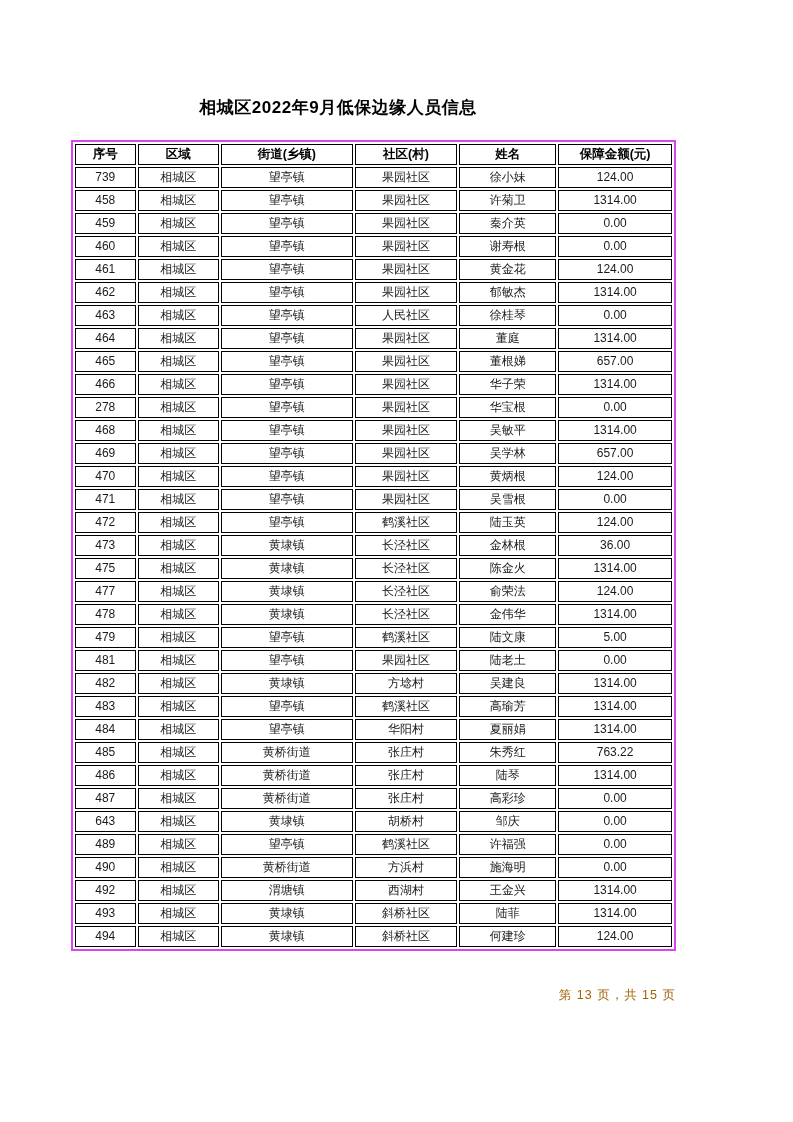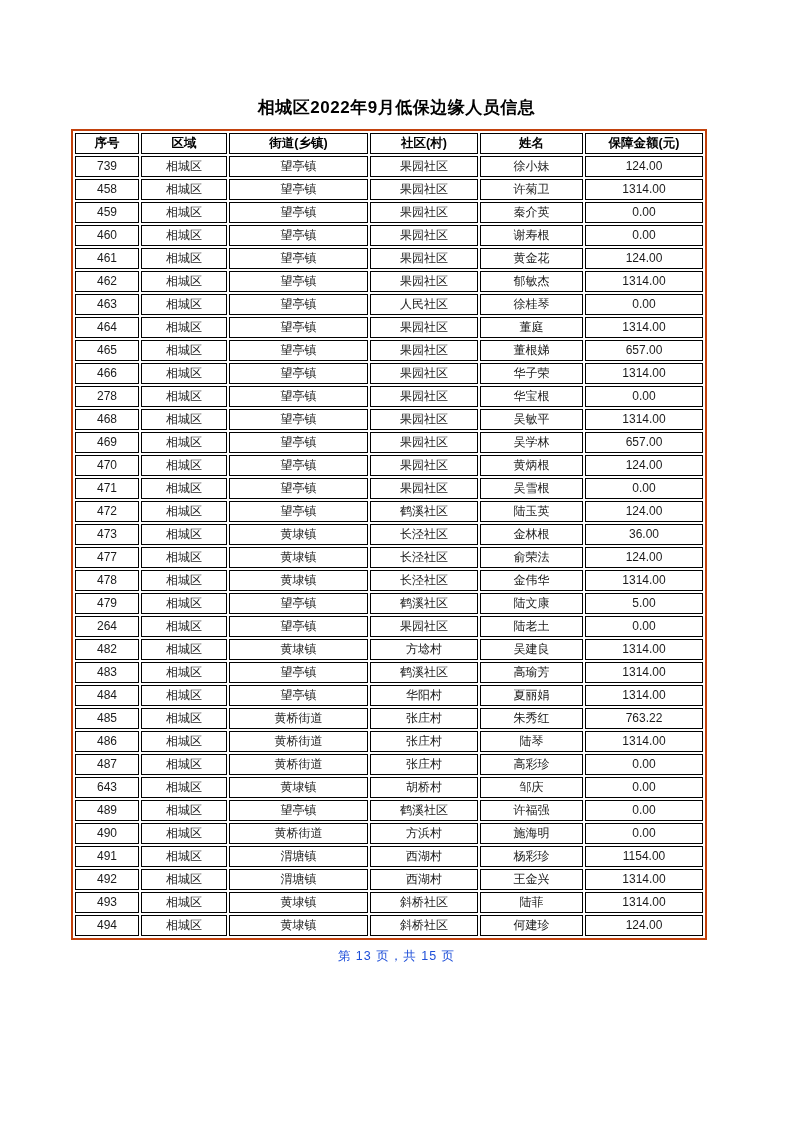--- a/index.html
+++ b/index.html
@@ -1,38 +1,38 @@
 <!DOCTYPE html>
 <html><head>
 <meta charset="utf-8">
 <style>
   * { margin: 0; padding: 0; box-sizing: content-box; }
   html, body { background: #ffffff; }
   body { font-family: "Liberation Sans", sans-serif; color: #000; }
   .page {
     position: relative;
-    width: 793px;
+    width: 676px;
     height: 1122px;
     background: #ffffff;
     overflow: hidden;
   }
   .doc-title {
     padding-top: 96px;
     text-align: center;
     font-size: 17px;
     font-weight: bold;
     letter-spacing: 0.5px;
     color: #000;
   }
   table.benefits {
     margin-left: 71px;
-    margin-top: 10px;
+    margin-top: 21px;
     border-collapse: separate;
     border-spacing: 2px;
-    border: 2px solid #c2410c;
+    border: 2px solid #d946ef;
     table-layout: fixed;
     background: #ffffff;
   }
   table.benefits th, table.benefits td {
     border: 1px solid #000;
     height: 19px;
     line-height: 19px;
     text-align: center;
     vertical-align: middle;
     font-size: 12px;
@@ -46,24 +46,24 @@
     font-size: 12.5px;
     color: #000;
   }
   .col-seq    { width: 64px;  }
   .col-region { width: 86px;  }
   .col-street { width: 139px; }
   .col-comm   { width: 108px; }
   .col-name   { width: 103px; }
   .col-amount { width: 118px; }
   .page-footer {
-    margin-top: 8px;
-    text-align: center;
+    margin-top: 36px;
+    text-align: right;
     font-size: 12.5px;
-    color: #1d4ed8;
+    color: #a16207;
     letter-spacing: 1px;
   }
 </style>
 </head>
 <body>
 
 <div class="page">
 
   <div class="doc-title">相城区2022年9月低保边缘人员信息</div>
 
@@ -218,20 +218,28 @@
       </tr>
         <tr>
         <td>473</td>
         <td>相城区</td>
         <td>黄埭镇</td>
         <td>长泾社区</td>
         <td>金林根</td>
         <td>36.00</td>
       </tr>
         <tr>
+        <td>475</td>
+        <td>相城区</td>
+        <td>黄埭镇</td>
+        <td>长泾社区</td>
+        <td>陈金火</td>
+        <td>1314.00</td>
+      </tr>
+        <tr>
         <td>477</td>
         <td>相城区</td>
         <td>黄埭镇</td>
         <td>长泾社区</td>
         <td>俞荣法</td>
         <td>124.00</td>
       </tr>
         <tr>
         <td>478</td>
         <td>相城区</td>
@@ -242,21 +250,21 @@
       </tr>
         <tr>
         <td>479</td>
         <td>相城区</td>
         <td>望亭镇</td>
         <td>鹤溪社区</td>
         <td>陆文康</td>
         <td>5.00</td>
       </tr>
         <tr>
-        <td>264</td>
+        <td>481</td>
         <td>相城区</td>
         <td>望亭镇</td>
         <td>果园社区</td>
         <td>陆老土</td>
         <td>0.00</td>
       </tr>
         <tr>
         <td>482</td>
         <td>相城区</td>
         <td>黄埭镇</td>
@@ -322,28 +330,20 @@
       </tr>
         <tr>
         <td>490</td>
         <td>相城区</td>
         <td>黄桥街道</td>
         <td>方浜村</td>
         <td>施海明</td>
         <td>0.00</td>
       </tr>
         <tr>
-        <td>491</td>
-        <td>相城区</td>
-        <td>渭塘镇</td>
-        <td>西湖村</td>
-        <td>杨彩珍</td>
-        <td>1154.00</td>
-      </tr>
-        <tr>
         <td>492</td>
         <td>相城区</td>
         <td>渭塘镇</td>
         <td>西湖村</td>
         <td>王金兴</td>
         <td>1314.00</td>
       </tr>
         <tr>
         <td>493</td>
         <td>相城区</td>

